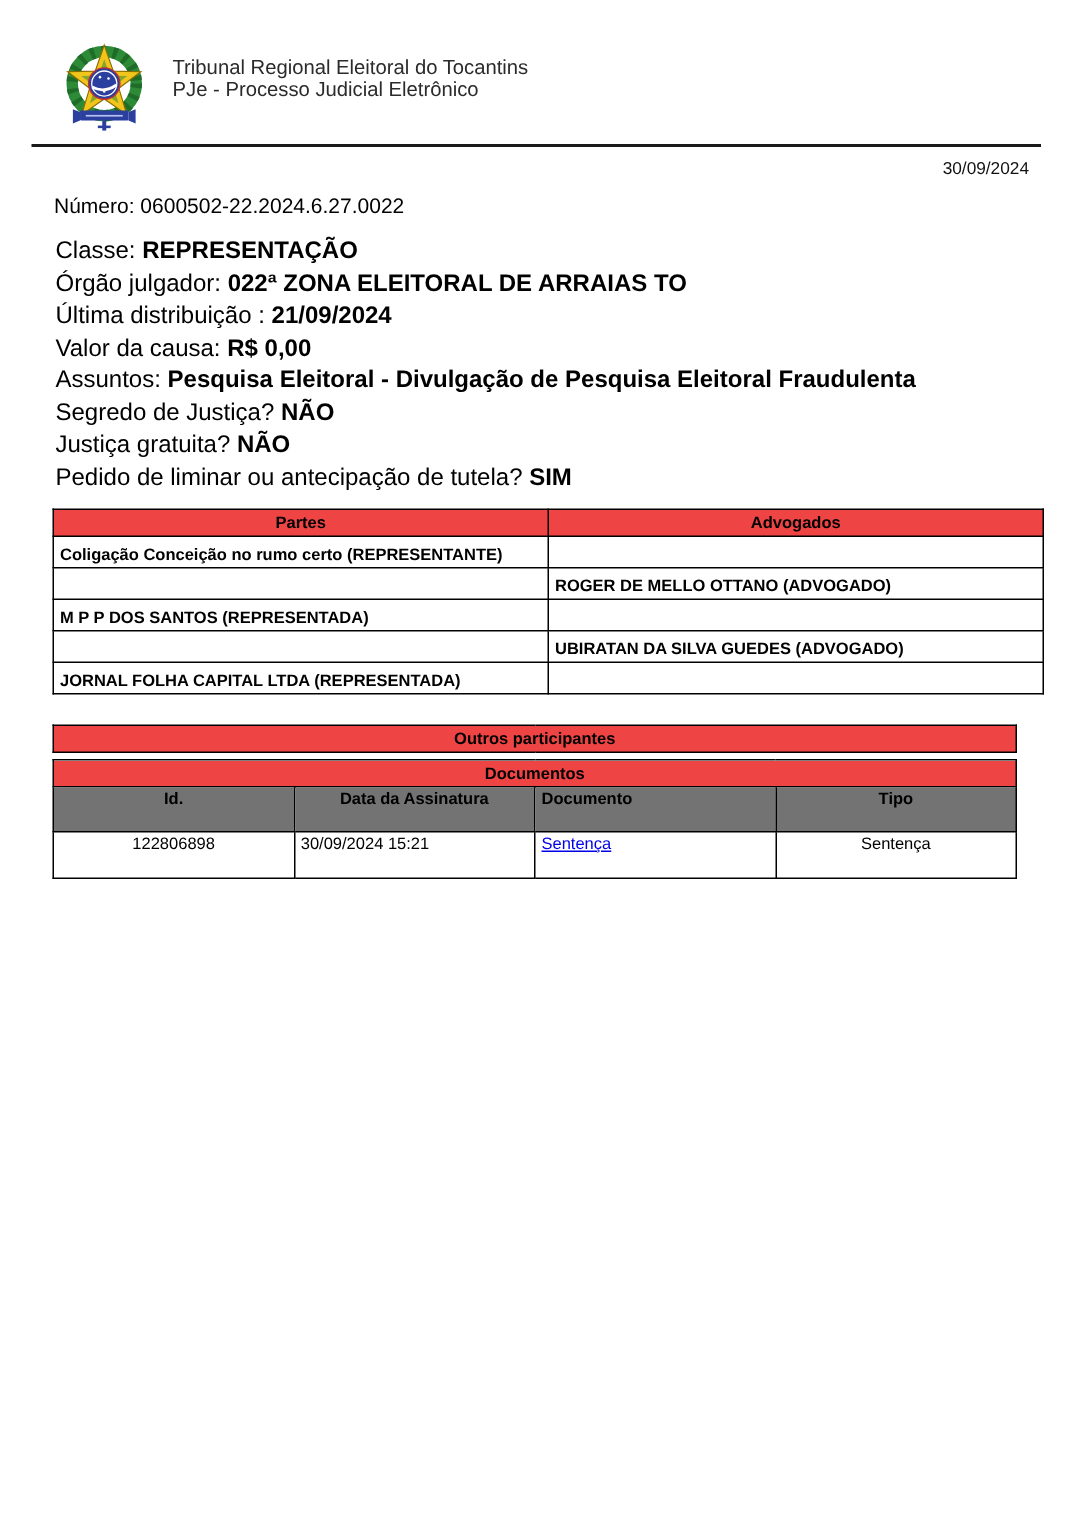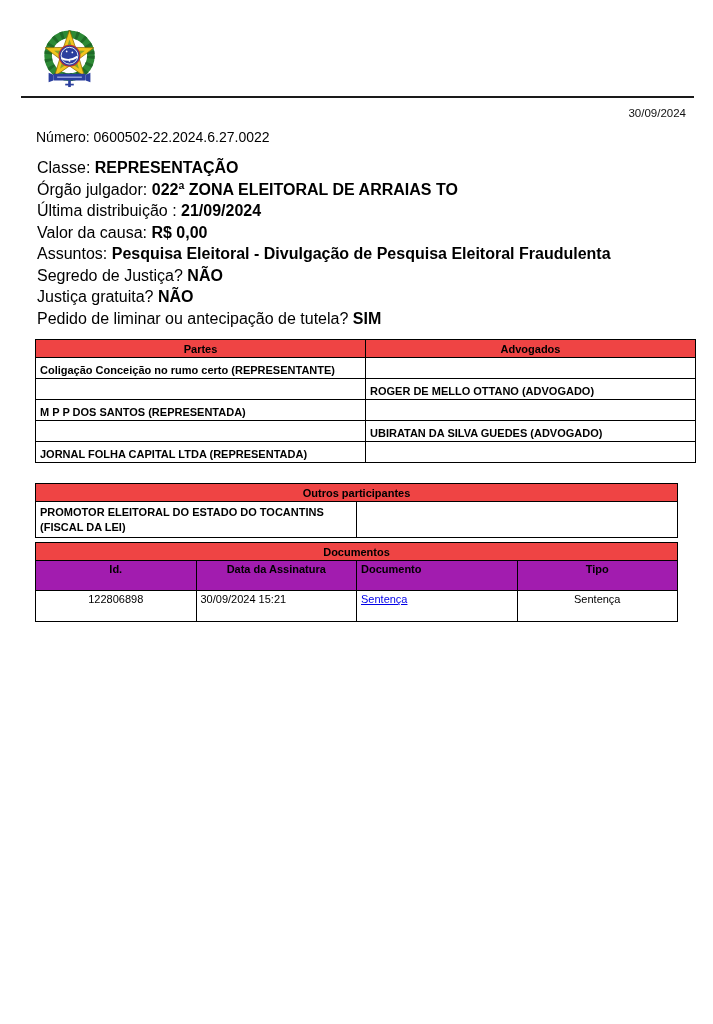--- a/index.html
+++ b/index.html
@@ -32,21 +32,21 @@
   .partes td{height:17px;vertical-align:bottom;font-weight:bold;padding-bottom:2px;}
   .col-half{width:321px;}
 
   .outros{margin-top:20px;}
   .outros th{height:15px;}
   .outros td{height:33px;vertical-align:middle;line-height:15px;}
   .outros td.nome{font-weight:bold;}
 
   .docs{margin-top:4px;}
   .docs th.title{height:15px;}
-  .docs th.colh{background:#a21caf;font-weight:bold;text-align:center;vertical-align:top;height:26px;padding-top:2px;line-height:13px;}
+  .docs th.colh{background:#737373;font-weight:bold;text-align:center;vertical-align:top;height:26px;padding-top:2px;line-height:13px;}
   .docs th.colh.left{text-align:left;}
   .docs td{vertical-align:top;height:27px;padding-top:2px;line-height:13px;}
   .col-id{width:62px;}
   .col-data{width:88px;}
   .col-doc{width:290px;}
   .col-tipo{width:203px;}
   .docs td.id{text-align:center;}
   .docs td.tipo{text-align:center;}
   a.doclink{color:#0000e8;text-decoration:underline;cursor:pointer;}
 </style>
@@ -68,20 +68,24 @@
       <circle cx="27" cy="24.5" r="0.9" fill="#fff"></circle>
       <circle cx="33" cy="25.5" r="0.9" fill="#fff"></circle>
       <circle cx="30" cy="34.5" r="0.9" fill="#fff"></circle>
       <path d="M8,47 L13,49 L13,55 L8,57 Z" fill="#2b3f9e"></path>
       <path d="M52,47 L47,49 L47,55 L52,57 Z" fill="#2b3f9e"></path>
       <rect x="13" y="48" width="34" height="7" rx="1" fill="#2b3f9e"></rect>
       <rect x="17" y="51" width="26" height="1.2" fill="#cfd6ff" opacity="0.85"></rect>
       <rect x="28.6" y="55" width="2.8" height="7" fill="#2b3f9e"></rect>
       <rect x="25.5" y="58.5" width="9" height="1.8" fill="#2b3f9e"></rect>
     </svg>
+    <div class="org">
+      <div>Tribunal Regional Eleitoral do Tocantins</div>
+      <div>PJe - Processo Judicial Eletrônico</div>
+    </div>
   </div>
 
   <div class="rule"></div>
 
   <div class="pdate">30/09/2024</div>
 
   <div class="numero">
     <span>Número:</span>
     <b>0600502-22.2024.6.27.0022</b>
   </div>
@@ -148,24 +152,20 @@
       <td></td>
     </tr>
   </tbody>
     </table>
 
   <table class="outros">
     <tbody>
         <tr>
       <th class="thead-bg" colspan="2">Outros participantes</th>
     </tr>
-    <tr>
-      <td class="nome col-half">PROMOTOR ELEITORAL DO ESTADO DO TOCANTINS (FISCAL DA LEI)</td>
-      <td class="col-half"></td>
-    </tr>
   </tbody>
     </table>
 
   <table class="docs">
     <tbody>
         <tr>
       <th class="thead-bg title" colspan="4">Documentos</th>
     </tr>
     <tr>
       <th class="colh col-id">Id.</th>

